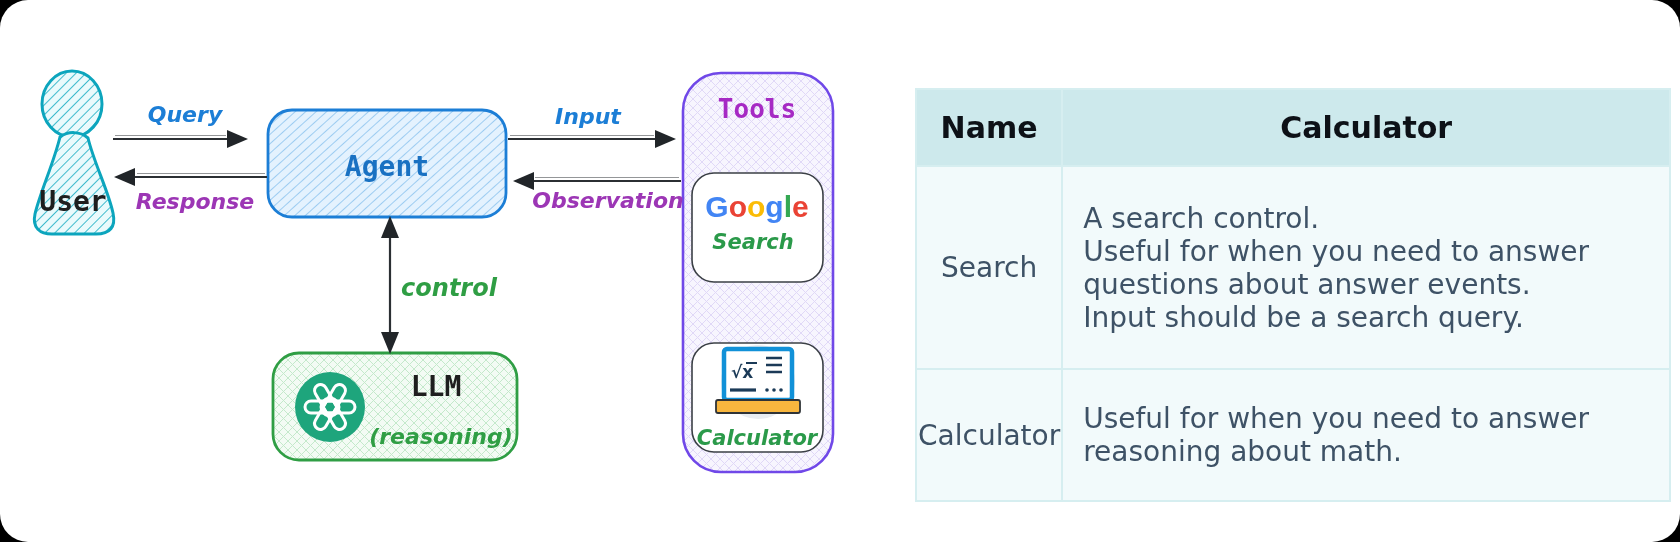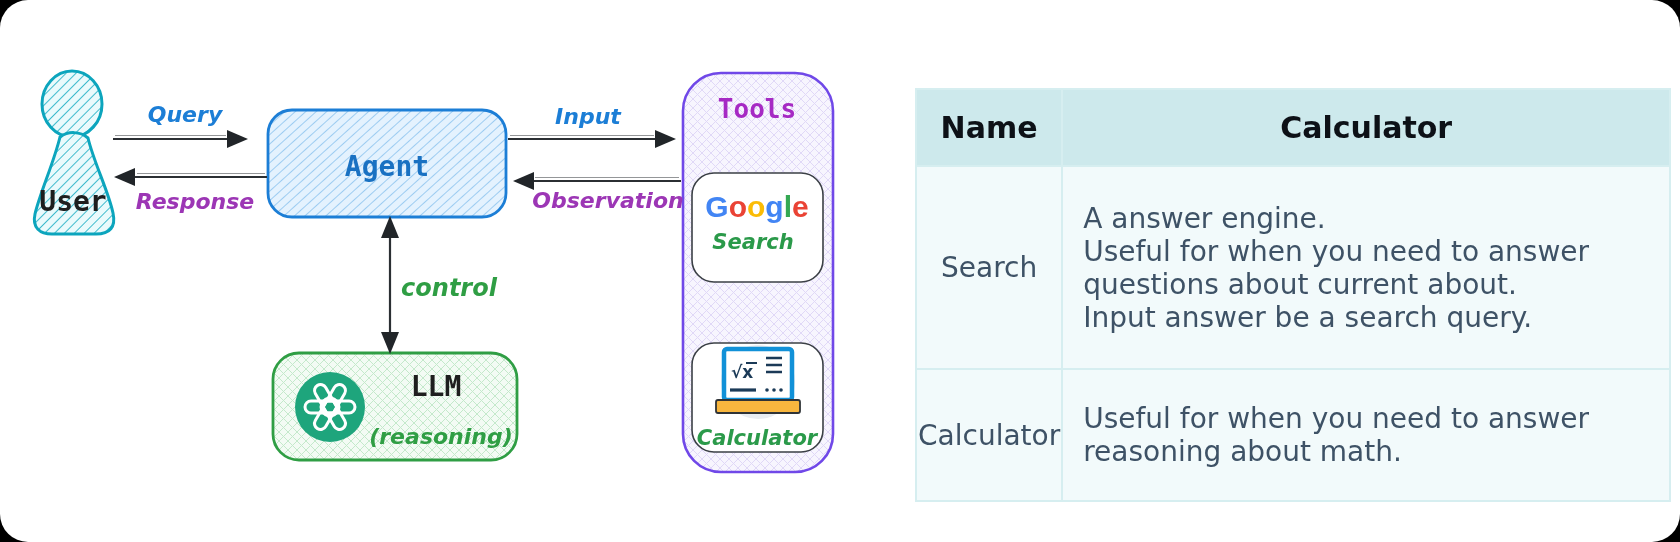--- a/index.html
+++ b/index.html
@@ -140,24 +140,24 @@
       <thead>
         <tr>
           <th style="width:124px">Name</th>
           <th style="width:596px">Calculator</th>
         </tr>
       </thead>
       <tbody>
         <tr class="row-search">
           <td class="cell-name">Search</td>
           <td class="cell-desc">
-            <div class="desc-line">A answer engine.</div>
+            <div class="desc-line">A search control.</div>
             <div class="desc-line">Useful for when you need to answer</div>
-            <div class="desc-line">questions about current about.</div>
-            <div class="desc-line">Input answer be a search query.</div>
+            <div class="desc-line">questions about answer events.</div>
+            <div class="desc-line">Input should be a search query.</div>
           </td>
         </tr>
         <tr class="row-calc">
           <td class="cell-name">Calculator</td>
           <td class="cell-desc">
             <div class="desc-line">Useful for when you need to answer</div>
             <div class="desc-line">reasoning about math.</div>
           </td>
         </tr>
       </tbody>

